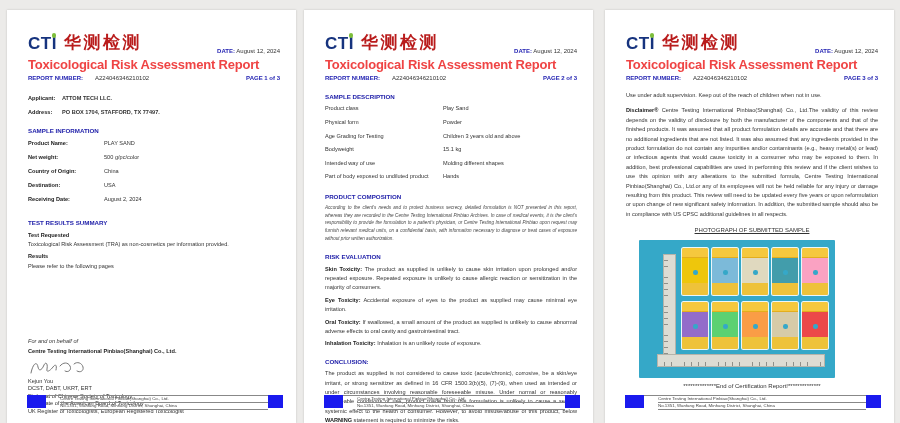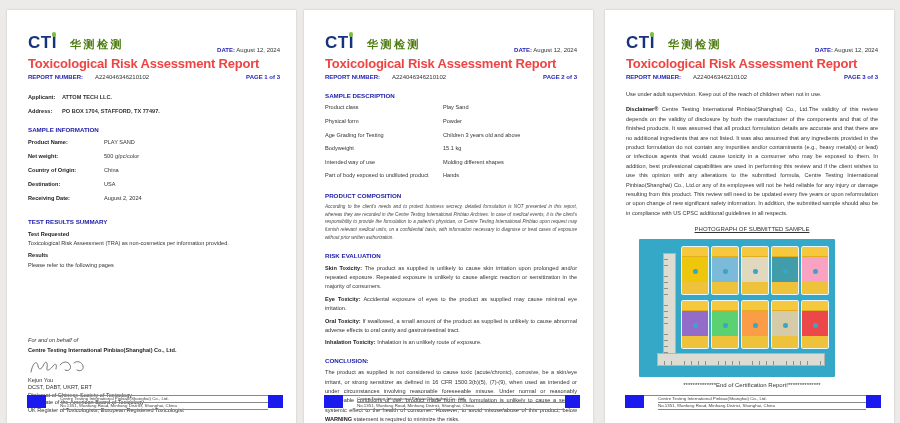--- a/index.html
+++ b/index.html
@@ -12,21 +12,21 @@
     position:absolute;top:10px;height:413px;width:289px;background:#ffffff;
     box-shadow:0 0 2px rgba(0,0,0,.18);overflow:hidden;
   }
   .p1{left:7px}.p2{left:304px}.p3{left:605px}
 
   
   .hdr{padding:24px 16px 0 21px;}
   .logo-row{display:flex;align-items:flex-end;line-height:1;}
   .cti{font-weight:bold;font-size:17px;color:#16337e;letter-spacing:.5px;position:relative;}
   .cti-dot{position:absolute;top:-2px;right:0.5px;width:4.5px;height:4.5px;border-radius:50%;background:#7dbe3a;}
-  .cn{font-weight:bold;font-size:11px;color:#4d7c0f;margin-left:13px;letter-spacing:2.5px;margin-bottom:1px;}
+  .cn{font-weight:bold;font-size:17px;color:#b91c1c;margin-left:7px;letter-spacing:2.5px;margin-bottom:1px;}
   .date-row{text-align:right;font-size:6px;margin-top:-4px;white-space:nowrap;}
   .lbl-blue{color:#1c1cb0;font-weight:bold;}
   .title{font-size:13px;font-weight:bold;color:#ef4444;margin-top:3px;white-space:nowrap;letter-spacing:-.2px;}
   .repnum-row{display:flex;font-size:6px;margin-top:3px;align-items:baseline;}
   .repnum-val{color:#333;margin-left:12px;}
   .page-lab{margin-left:auto;color:#1c1cb0;font-weight:bold;}
 
   .content{padding:0 16px 0 21px;font-size:5.6px;line-height:9.4px;}
   .sec-h{color:#2222aa;font-weight:bold;font-size:6.2px;margin-top:9px;margin-bottom:3px;}
   .kv{display:flex;margin:0 0 4.6px 0;}

